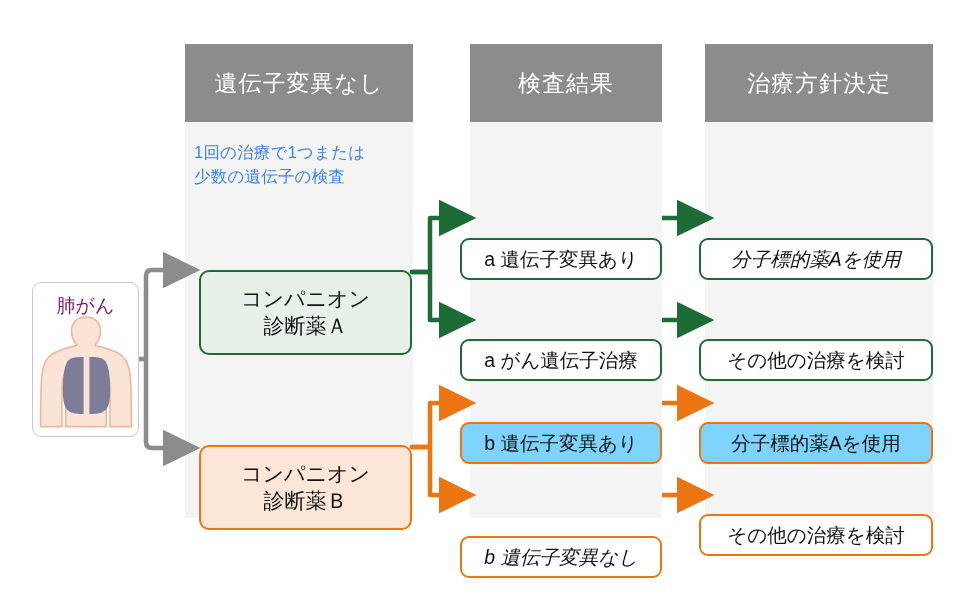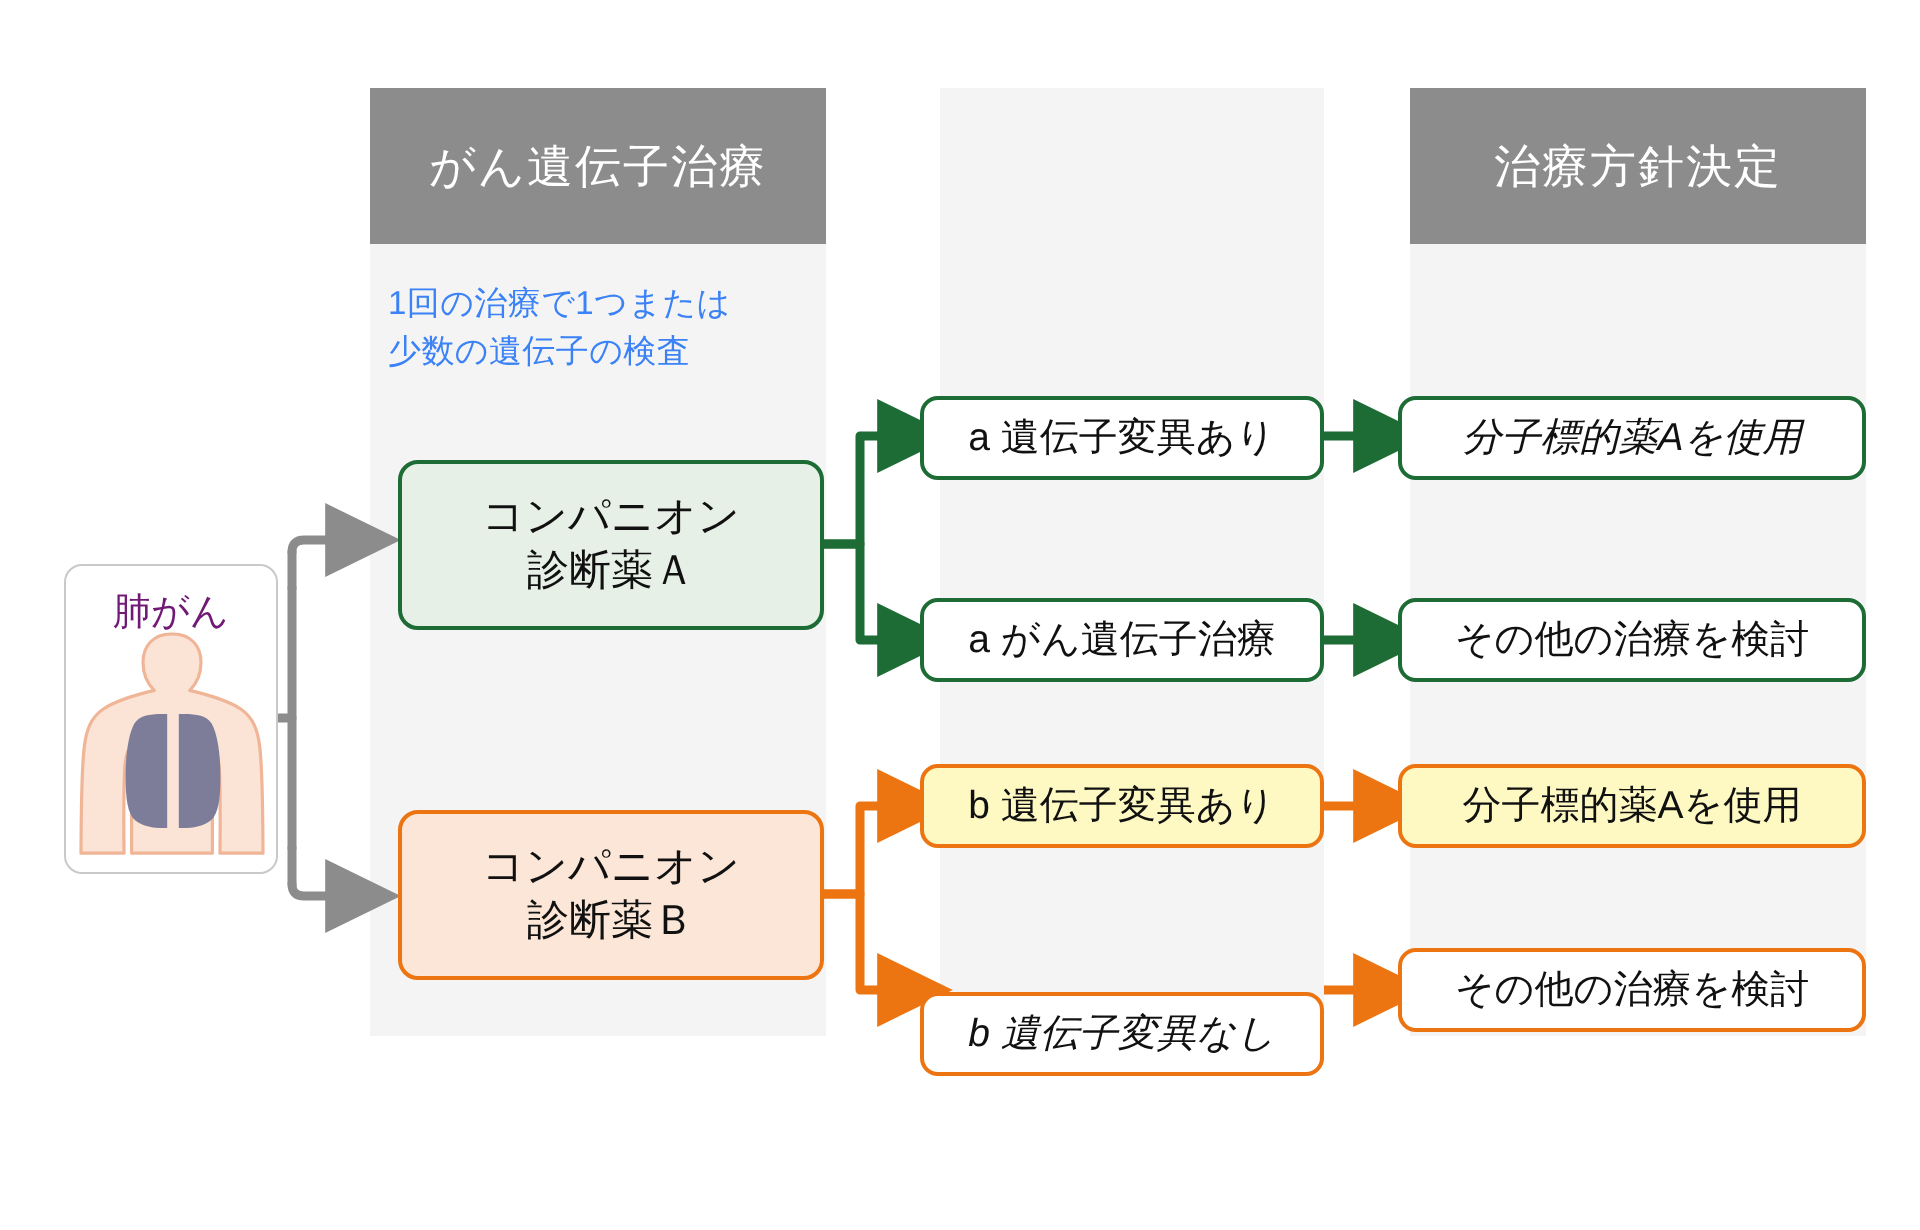--- a/index.html
+++ b/index.html
@@ -44,39 +44,40 @@
   }
   .rbox {
     position: absolute;
     box-sizing: border-box;
     display: flex;
     align-items: center;
     justify-content: center;
     text-align: center;
     line-height: 1.28;
     color: #111111;
+    margin-top: 40px;
   }
   .rbox.big {
     border-radius: 10px;
     border-width: 2px;
     border-style: solid;
     font-size: 21px;
     white-space: pre-line;
   }
   .rbox.mid {
     border-radius: 9px;
     border-width: 2px;
     border-style: solid;
     font-size: 19.5px;
   }
   .green-fill  { background: #e7f0e7; border-color: #1d6b35; }
   .orange-fill { background: #fbe6d7; border-color: #ec7512; }
   .green-line  { background: #ffffff; border-color: #1d6b35; }
   .orange-line { background: #ffffff; border-color: #ec7512; }
-  .green-tint  { background: #fef9c3; border-color: #ec7512; }
+  .green-tint  { background: #7dd3fc; border-color: #ec7512; }
 
   
   #patient-card {
     position: absolute;
     left: 32px;
     top: 282px;
     width: 107px;
     height: 155px;
     box-sizing: border-box;
     border: 1.5px solid #c9c9c9;
@@ -112,21 +113,22 @@
 </style>
 </head>
 <body>
 
 <div id="stage">
 
   <div class="band" style="left:185px; top:44px; width:228px; height:474px;"></div>
   <div class="band" style="left:470px; top:44px; width:192px; height:474px;"></div>
   <div class="band" style="left:705px; top:44px; width:228px; height:474px;"></div>
 
-  <div class="colhead" style="left:185px; top:44px; width:228px; height:78px;">がん遺伝子治療</div>
+  <div class="colhead" style="left:185px; top:44px; width:228px; height:78px;">遺伝子変異なし</div>
+  <div class="colhead" style="left:470px; top:44px; width:192px; height:78px;">検査結果</div>
   <div class="colhead" style="left:705px; top:44px; width:228px; height:78px;">治療方針決定</div>
 
   <div class="note" style="left:194px; top:141px; width:220px;">1回の治療で1つまたは
 少数の遺伝子の検査</div>
 
   <svg class="overlay" viewBox="0 0 960 615" xmlns="http://www.w3.org/2000/svg">
     <defs>
       <marker id="ah-gray" markerWidth="9" markerHeight="9" refX="1.2" refY="4.5" orient="auto" markerUnits="strokeWidth">
         <path d="M0,0.4 L8.4,4.5 L0,8.6 z" fill="#8c8c8c"></path>
       </marker>

